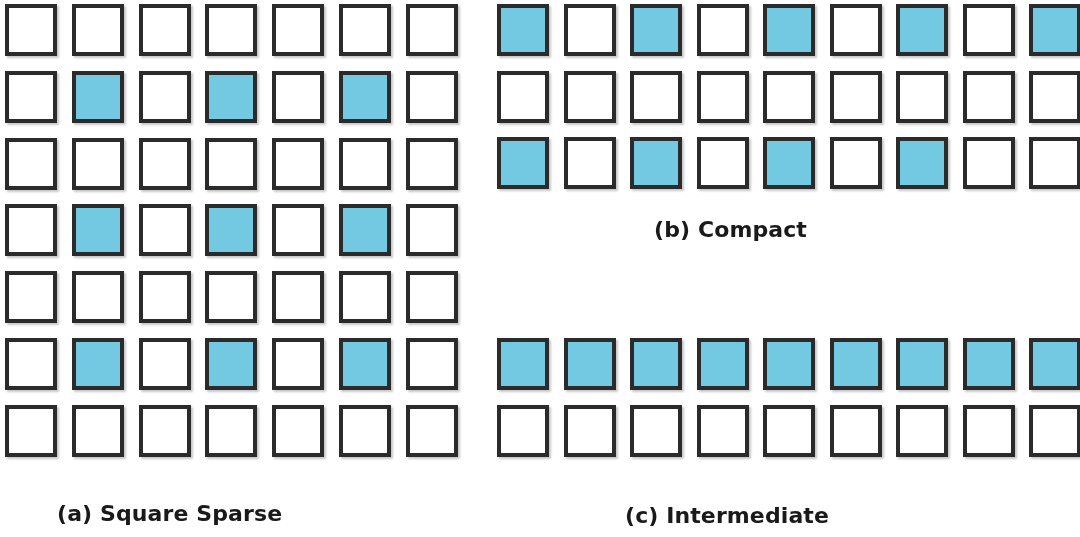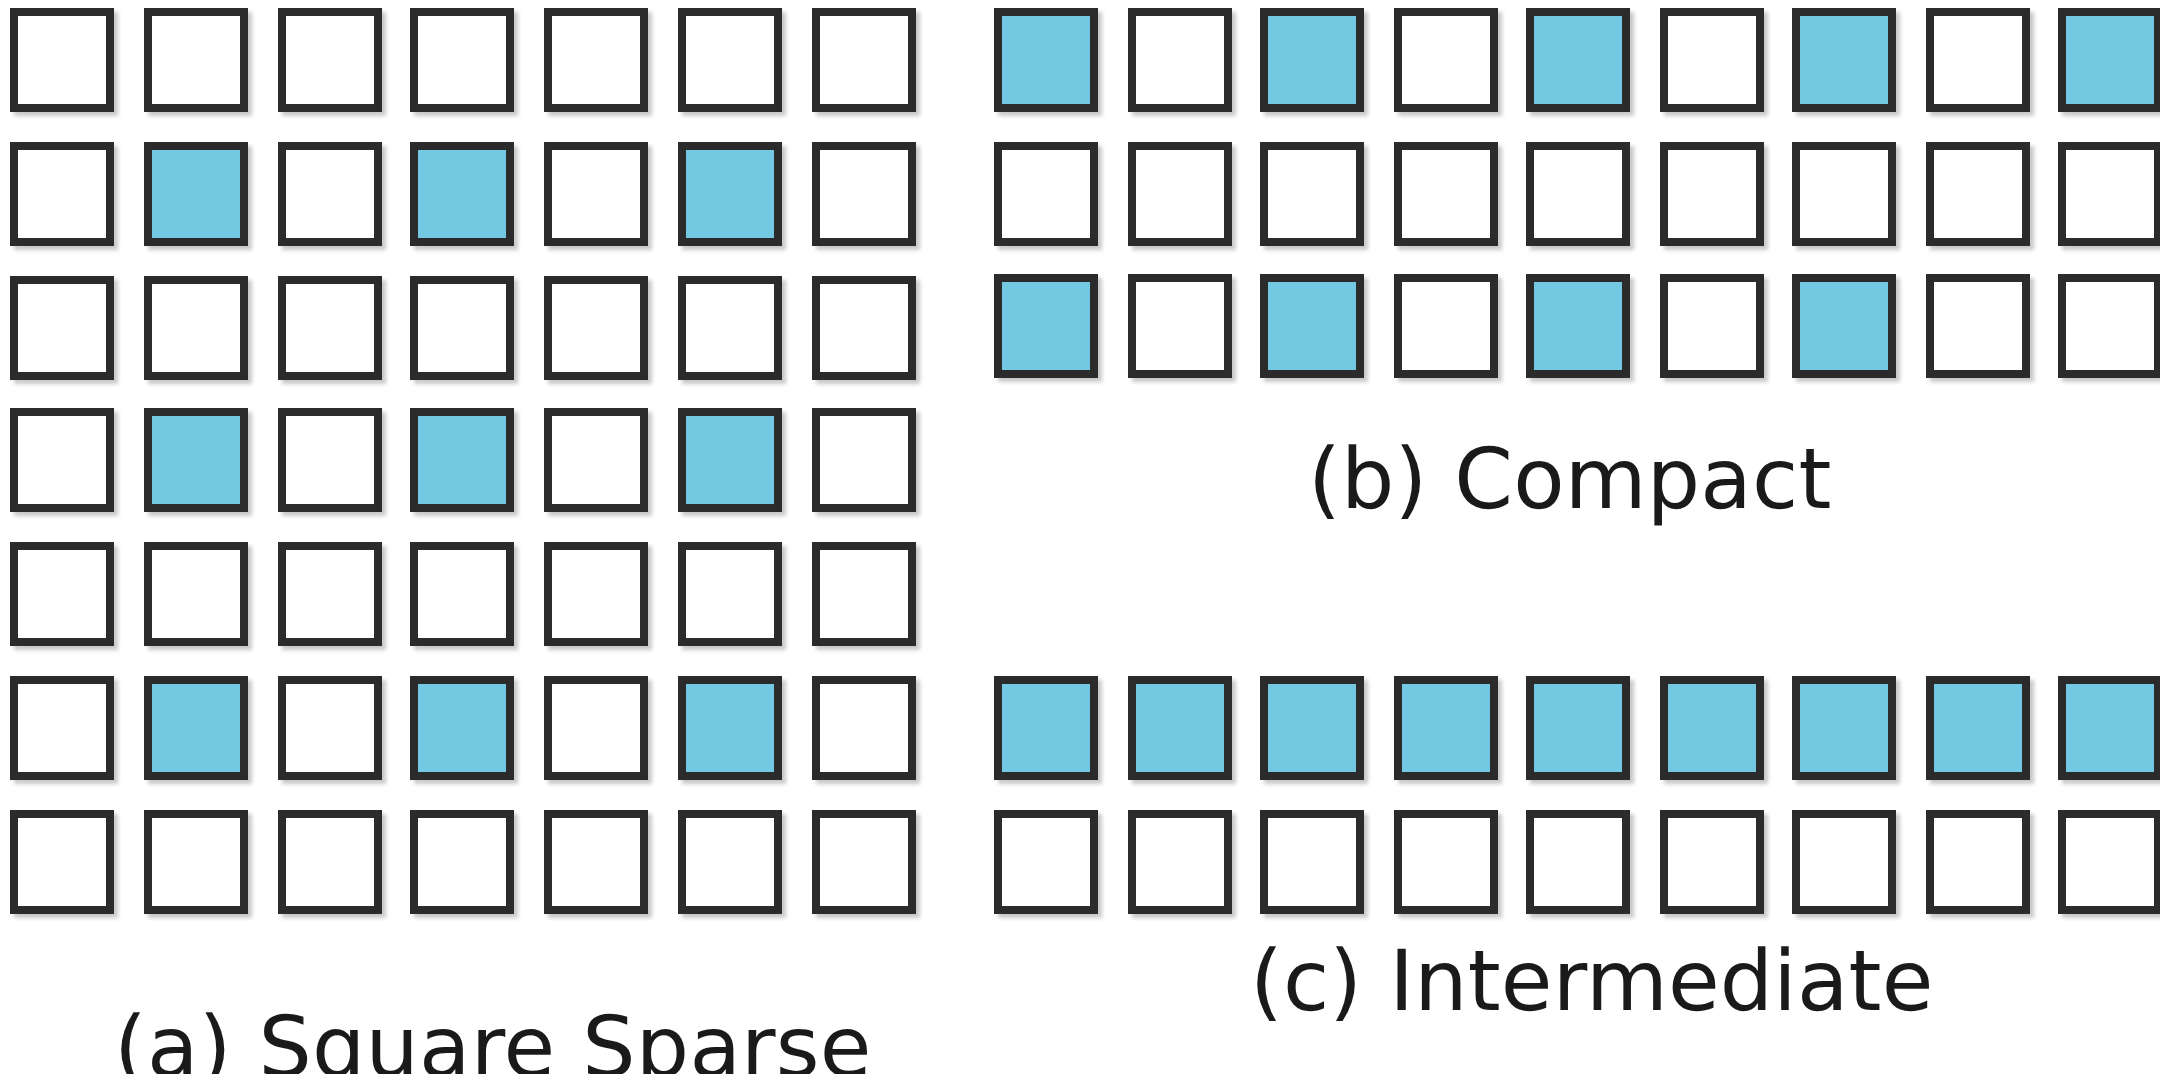--- a/index.html
+++ b/index.html
@@ -33,26 +33,27 @@
     box-sizing: border-box;
     border: 4px solid #2b2b2b;
     background: #ffffff;
     box-shadow: 2px 2px 2px rgba(0,0,0,0.22);
   }
   .cell.filled {
     background: #73c8e2;
   }
   .panel-label {
     position: absolute;
-    font-size: 42px;
+    font-size: 22px;
     line-height: 1;
     color: #1a1a1a;
     white-space: nowrap;
     letter-spacing: 0.1px;
     font-family: "DejaVu Sans", "Liberation Sans", sans-serif;
+    font-weight: bold;
   }
 
   
   #panel-a-grid {
     left: 5px;
     top: 4px;
     grid-template-columns: repeat(7, 66.8px);
     grid-template-rows: repeat(7, 66.8px);
   }
   #panel-a-label {
@@ -74,21 +75,21 @@
 
   
   #panel-c-grid {
     left: 497px;
     top: 338px;
     grid-template-columns: repeat(9, 66.5px);
     grid-template-rows: repeat(2, 66.5px);
   }
   #panel-c-label {
     left: 625px;
-    top: 470px;
+    top: 505px;
   }
 </style>
 </head>
 <body>
 
 <div id="figure">
 
   <div class="panel">
     <div class="grid" id="panel-a-grid">
         <div class="cell"></div>

